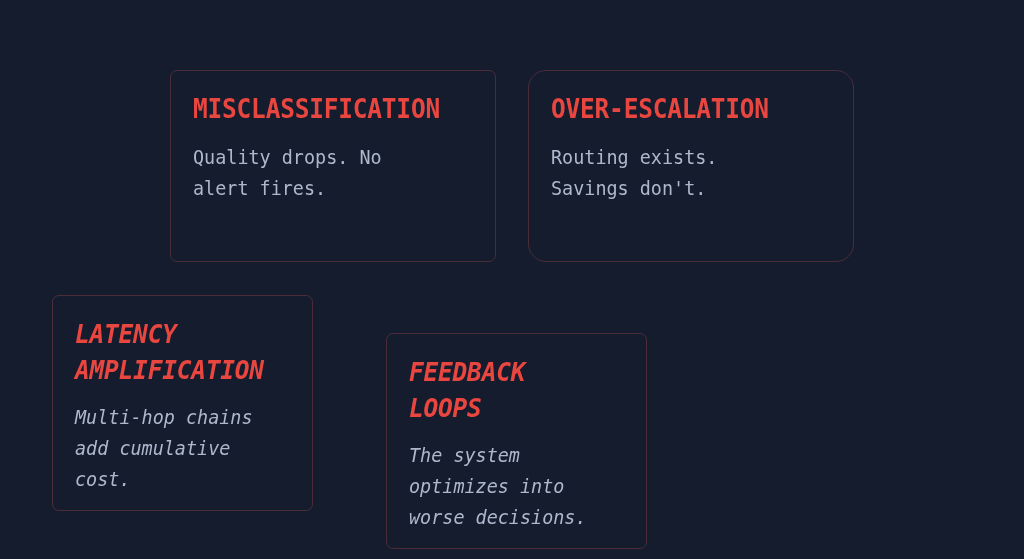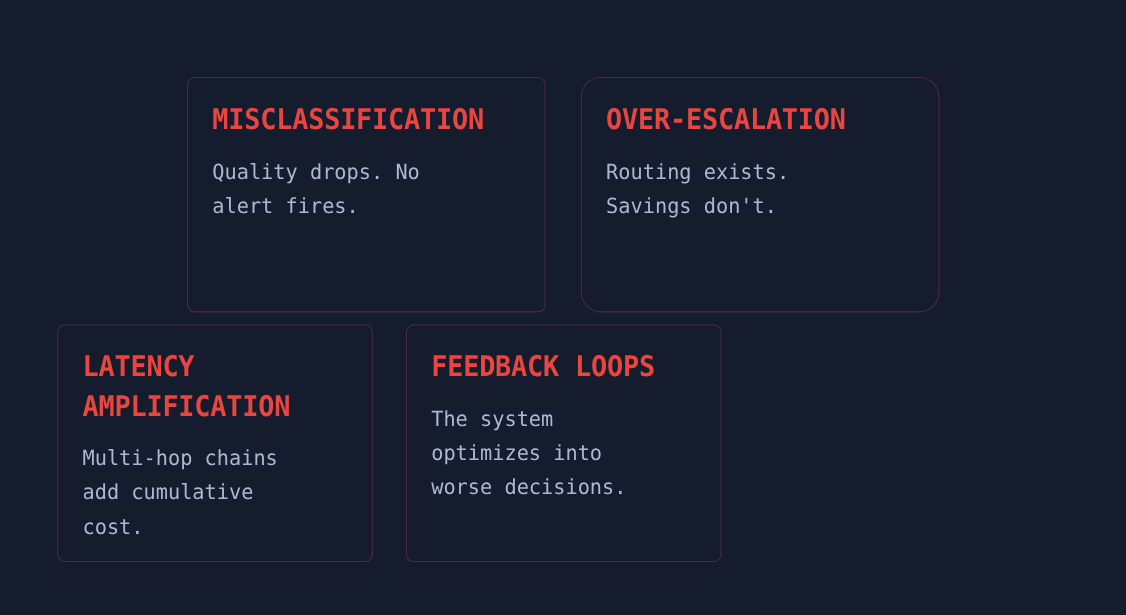--- a/index.html
+++ b/index.html
@@ -25,28 +25,28 @@
     position: absolute;
     box-sizing: border-box;
     border: 1px solid #4d2c39;
     border-radius: 7px;
     background: transparent;
     padding: 20px 22px 0 22px;
     overflow: hidden;
   }
 
   
-  .r1 { top: 70px; height: 214px; width: 326px; }
+  .r1 { top: 70px; height: 192px; width: 326px; }
   .c1 { left: 170px; }
   .c2 { left: 528px; border-radius: 18px; }
 
   
-  .r2 { top: 295px; height: 216px; width: 287px; }
+  .r2 { top: 295px; height: 216px; width: 261px; font-style: italic; }
   .c3 { left: 52px; }
-  .c4 { left: 369px; }
+  .c4 { left: 386px; margin-top: 38px; }
   .c5 { left: 686px; }
 
   .card-title {
     color: #ea4640;
     font-family: "DejaVu Sans Mono", "Liberation Mono", monospace;
     font-weight: bold;
     font-size: 26px;
     line-height: 36px;
     letter-spacing: -0.2px;
     margin: 0;

